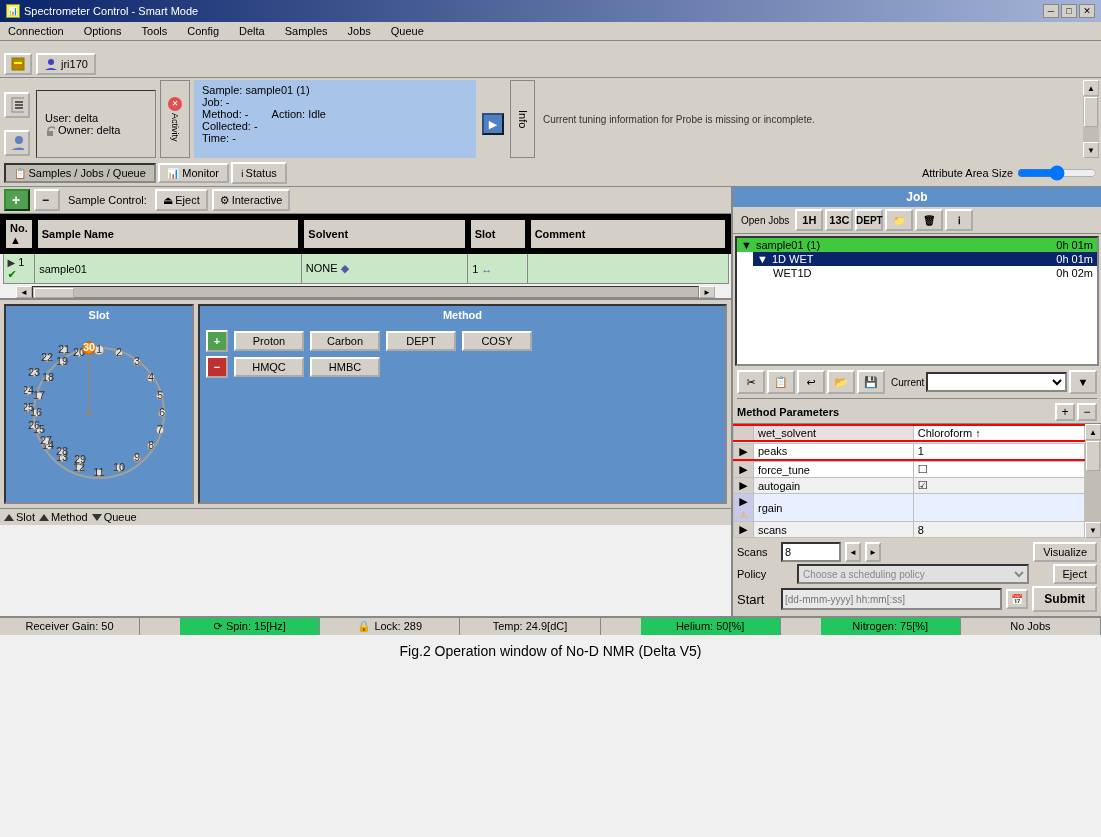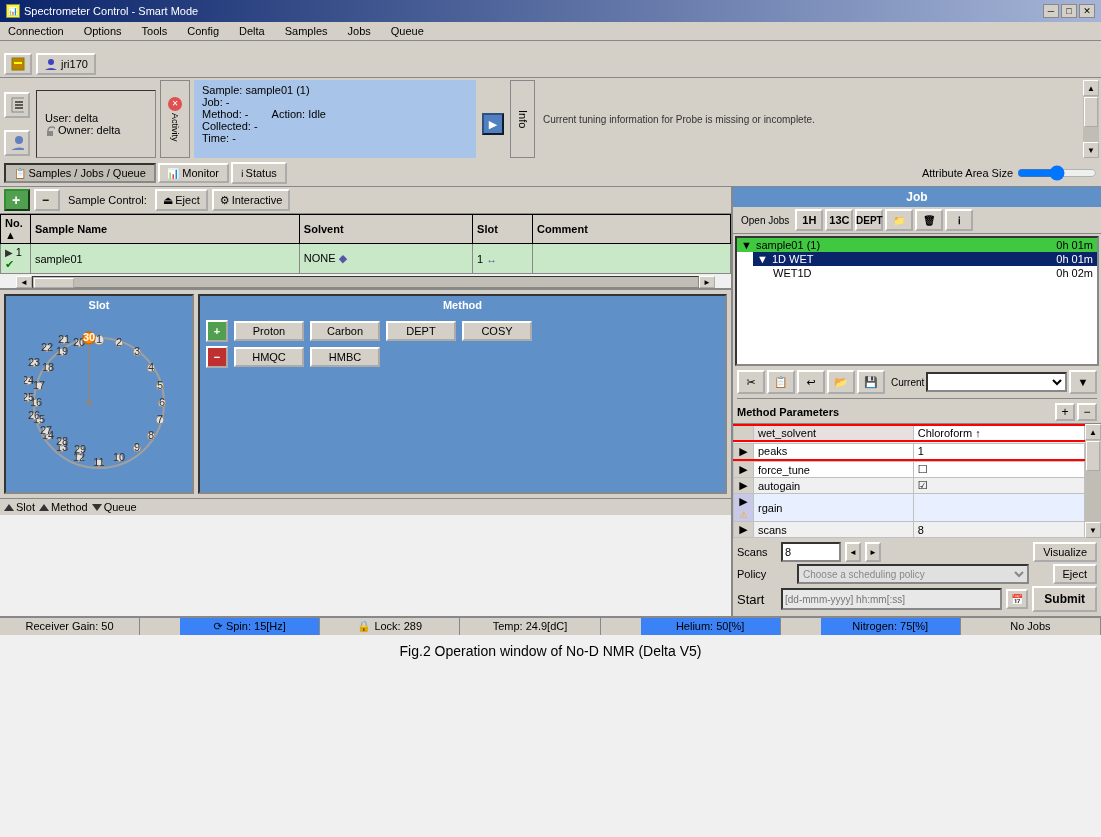--- a/index.html
+++ b/index.html
@@ -34,21 +34,21 @@
     .main-split { display: flex; gap: 0; }
     .left-panel { flex: 1; min-width: 0; }
     .right-panel { width: 370px; background: #d4d0c8; border-left: 2px solid #888; }
 
     
     .sample-table-header { display: flex; background: #d4d0c8; padding: 2px 4px; align-items: center; gap: 4px; border-bottom: 1px solid #888; }
     .sample-control-btn { background: #d4d0c8; border: 2px outset #fff; padding: 1px 6px; cursor: pointer; display: flex; align-items: center; gap: 2px; font-size: 11px; height: 22px; }
     
     .table-wrap { overflow: hidden; }
     .data-table { width: 100%; border-collapse: collapse; }
-    .data-table th { background: #d4d0c8; border: 1px solid #000000; padding: 2px 4px; text-align: left; font-size: 11px; }
+    .data-table th { background: #d4d0c8; border: 6px solid #000000; padding: 2px 4px; text-align: left; font-size: 11px; }
     .data-table td { border: 1px solid #888; padding: 2px 4px; font-size: 11px; background: white; }
     .data-table tr.selected td { background: #c8e8c8; }
     .row-arrow { color: #333; font-size: 10px; }
     
     
     .bottom-area { display: flex; gap: 4px; padding: 4px; background: #d4d0c8; border-top: 2px solid #888; height: 210px; }
     .slot-panel { width: 190px; background: #6090c8; border: 2px inset #888; color: white; display: flex; flex-direction: column; }
     .panel-title { text-align: center; padding: 3px; font-size: 11px; font-weight: bold; }
     .slot-circle-area { flex: 1; display: flex; align-items: center; justify-content: center; position: relative; }
     
@@ -104,21 +104,21 @@
 
     
     .bottom-tabs { display: flex; gap: 4px; padding: 2px 4px; background: #d4d0c8; border-top: 1px solid #888; }
     .bottom-tab { display: flex; align-items: center; gap: 2px; font-size: 11px; cursor: pointer; }
     .tri-up { width: 0; height: 0; border-left: 5px solid transparent; border-right: 5px solid transparent; border-bottom: 7px solid #333; }
     .tri-down { width: 0; height: 0; border-left: 5px solid transparent; border-right: 5px solid transparent; border-top: 7px solid #333; }
 
     
     .status-bar { display: flex; background: #d4d0c8; border-top: 2px solid #888; }
     .status-item { padding: 2px 8px; font-size: 11px; border-right: 1px solid #888; flex: 1; text-align: center; }
-    .status-green { background: #3b82f6; color: #000; margin-left: 40px; }
+    .status-green { background: #22c55e; color: #000; margin-left: 40px; }
     .status-dark { background: #d4d0c8; }
 
     
     .slot-svg { width: 150px; height: 150px; }
 
     .fig-caption { text-align: center; font-size: 14px; margin: 8px 0; font-family: Arial, sans-serif; }
 
     
     .vscroll { width: 16px; background: #c0bdb5; display: flex; flex-direction: column; }
     .vscroll-btn { width: 16px; height: 16px; background: #d4d0c8; border: 1px outset #fff; cursor: pointer; display: flex; align-items: center; justify-content: center; font-size: 8px; }

